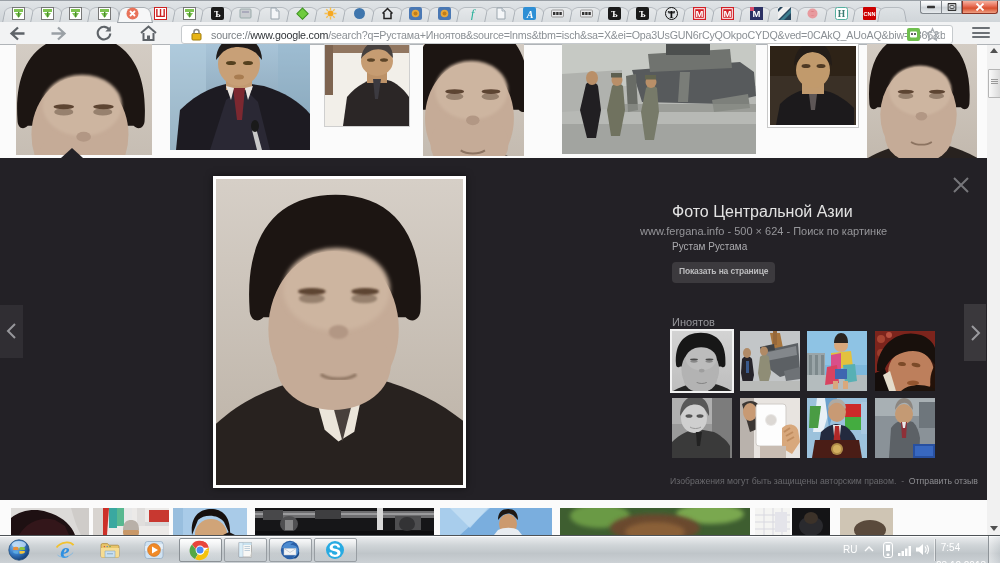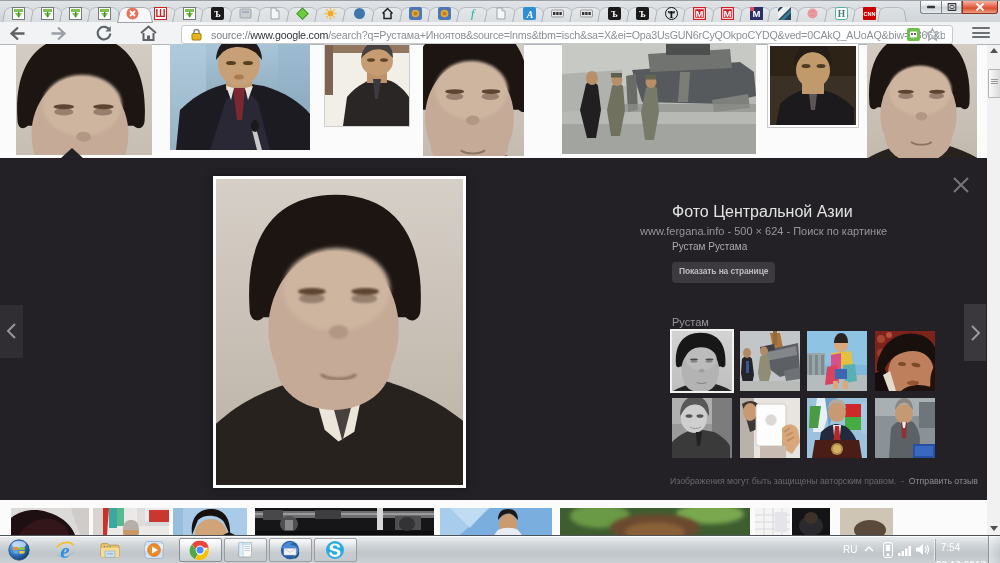--- a/index.html
+++ b/index.html
@@ -442,21 +442,21 @@
     <div id="bigframe"><svg width="247" height="306" viewBox="0 0 250 310" preserveAspectRatio="none">
             <use href="#man"></use>
           </svg></div>
     <div id="closex"><svg width="20" height="20" viewBox="0 0 20 20">
             <path d="M3,3 L17,17 M17,3 L3,17" stroke="#76767a" stroke-width="2"></path>
           </svg></div>
     <div id="ptitle">Фото Центральной Азии</div>
     <div id="psub">www.fergana.info - 500 × 624 - Поиск по картинке</div>
     <div id="pname">Рустам Рустама</div>
     <div class="pbtn" style="left:672px;">Показать на странице</div>
-    <div id="plabel">Рустам</div>
+    <div id="plabel">Иноятов</div>
     <div id="simgrid">
           <div class="sim sel" style="left:672px;top:173px">
             <svg width="60" height="60" viewBox="20 10 210 220" preserveAspectRatio="none" style="filter:grayscale(1) brightness(1.02)">
               <use href="#man"></use>
             </svg>
           </div>
           <div class="sim" style="left:739.5px;top:173px">
             <svg width="60" height="60" viewBox="0 0 60 60" preserveAspectRatio="none">
 <rect width="60" height="60" fill="#c3c6c8"></rect>
 <path d="M30,2 L40,2 L44,22 L34,22 Z" fill="#a8763e"></path>

